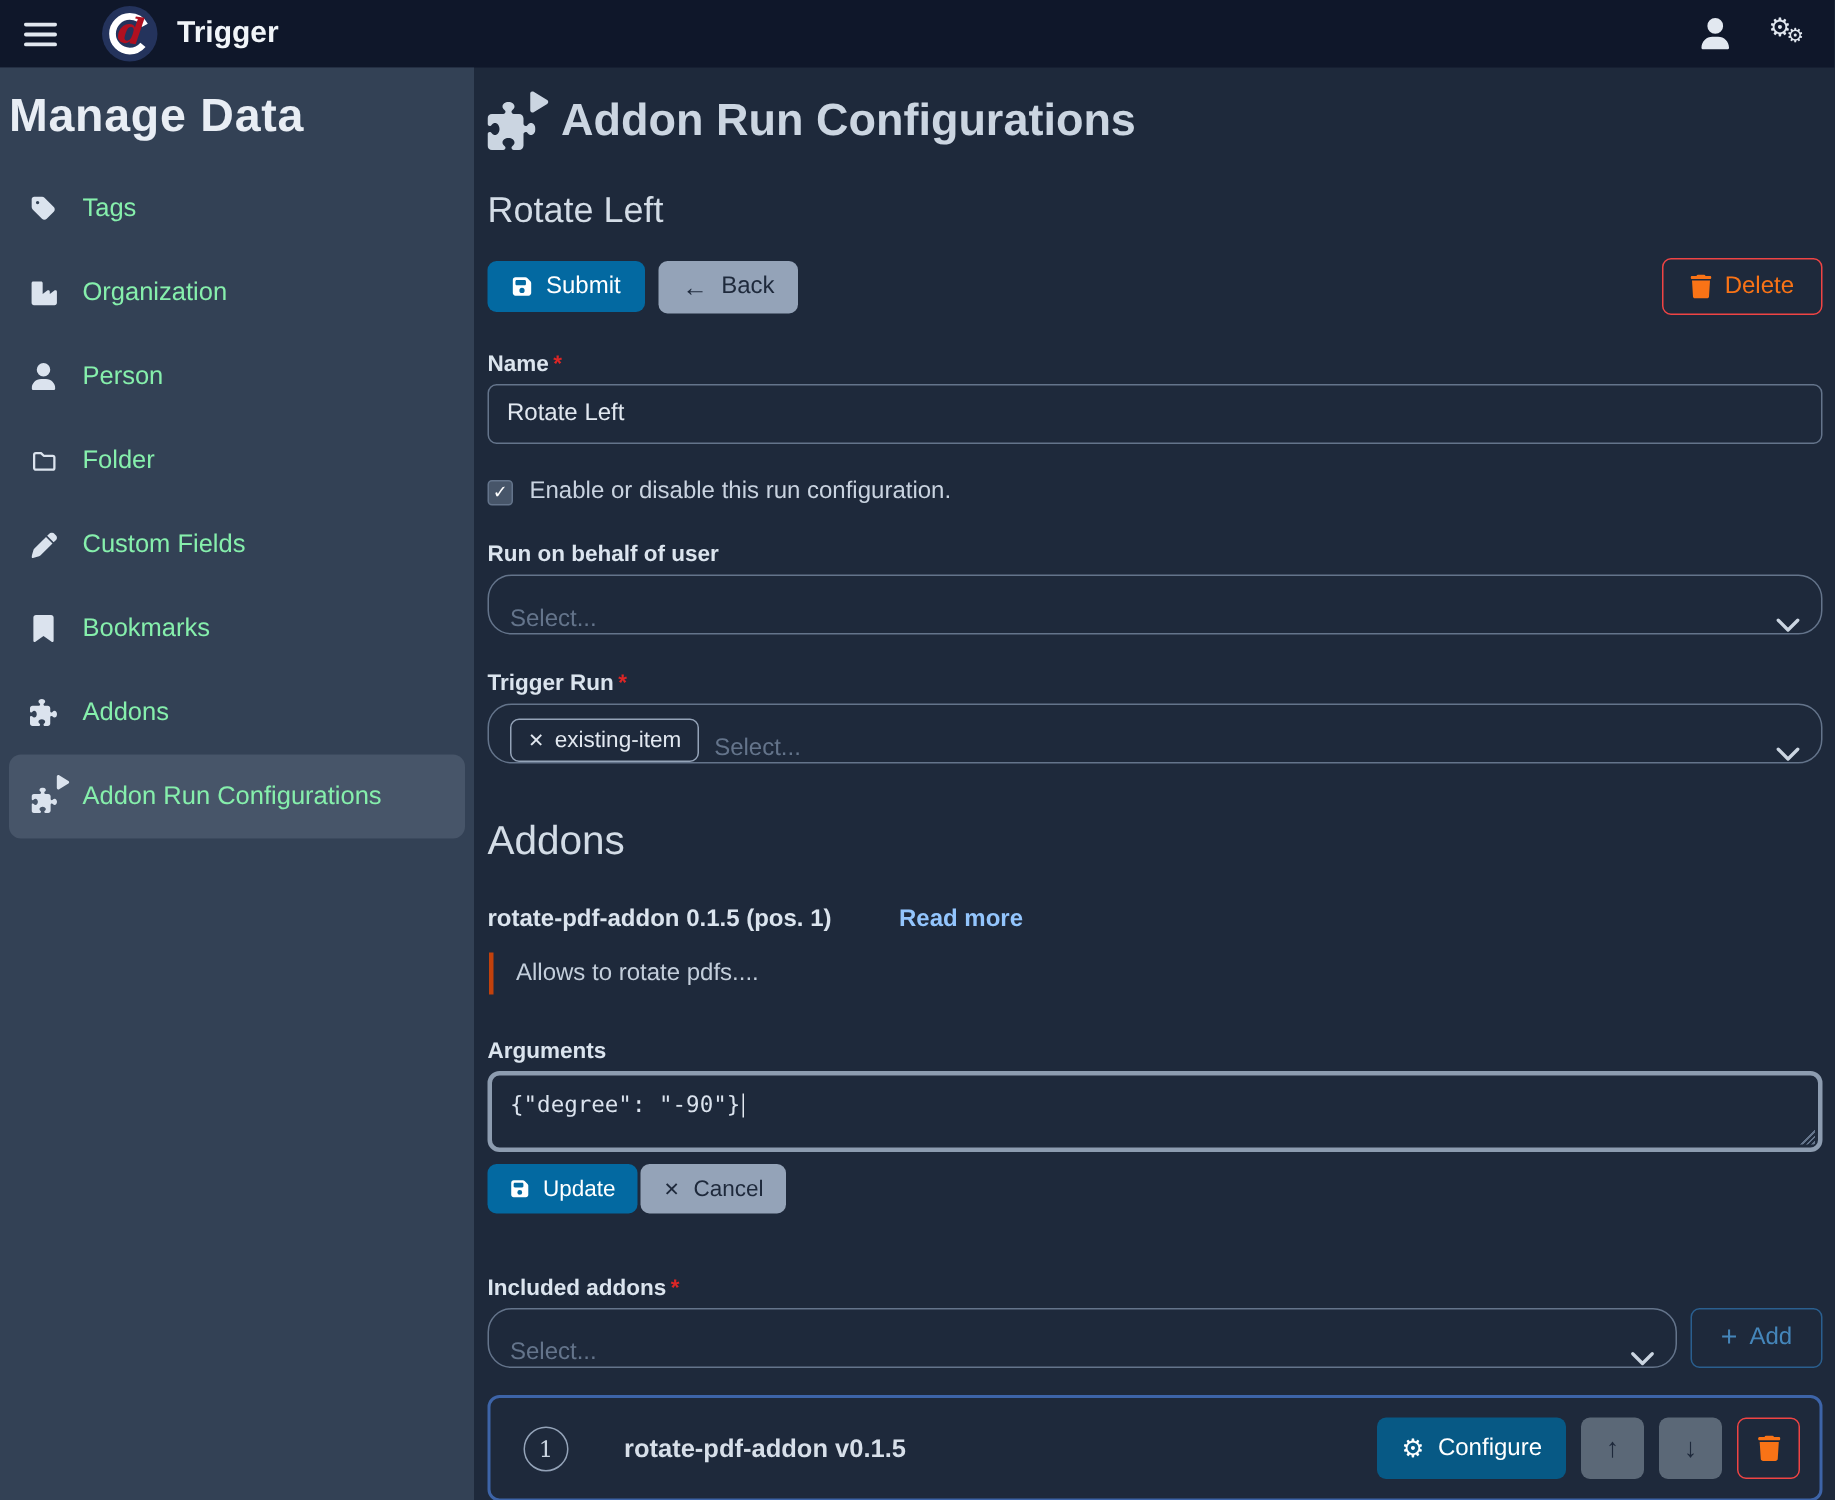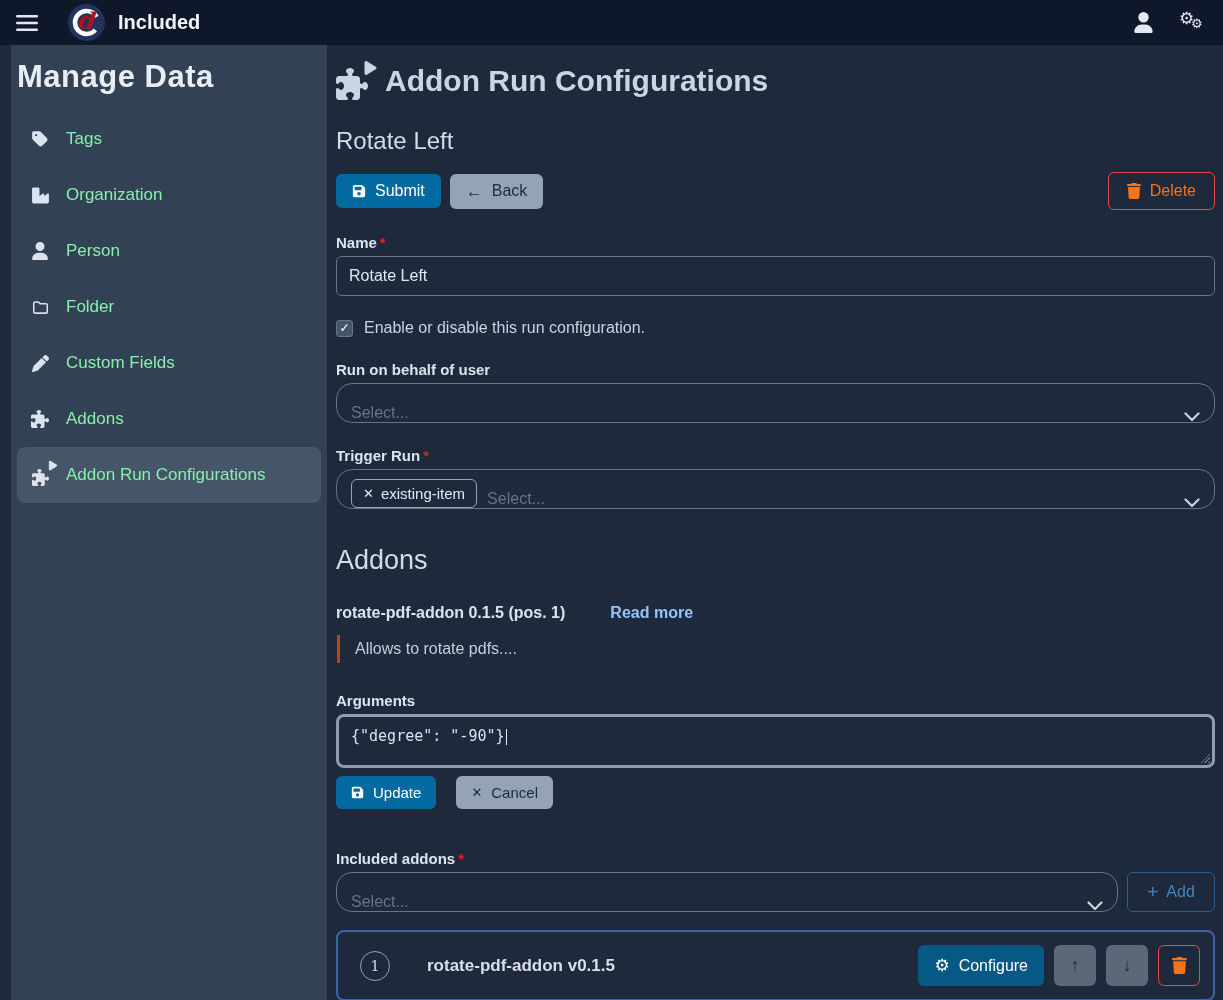--- a/index.html
+++ b/index.html
@@ -30,21 +30,21 @@
     font-style:italic; font-weight:bold; font-size:24px; color:#b01020;
     transform:translate(1px,-2px) rotate(8deg);
   }
   .brand { color:#f1f5f9; font-weight:bold; font-size:20px; margin-left:13px; }
   .nav-right { display:flex; align-items:center; gap:26px; }
   .gears { position:relative; width:28px; height:26px; color:#e2e8f0; cursor:pointer; }
   .gears .g1 { position:absolute; left:0; top:-2px; font-size:17px; }
   .gears .g2 { position:absolute; left:12px; top:6px; font-size:13px; }
 
   
-  .layout { display:flex; height:955px;padding-left:11px; }
+  .layout { display:flex; height:955px; }
 
   
   .sidebar { width:316px; flex:0 0 316px; background:#334155; padding:12px 0 0 0; }
   .sidebar-title {
     font-size:31px; font-weight:bold; color:#e8edf4;
     margin:2px 0 16px 6px; letter-spacing:0.5px;
   }
   .side-item {
     display:flex; align-items:center; gap:15px;
     height:56px; margin:0 6px; padding:0 12px;
@@ -128,21 +128,21 @@
     font-family:"DejaVu Sans Mono", monospace; font-size:15px; color:#dbe3ee;
     cursor:text;
   }
   .caret { display:inline-block; width:1px; height:16px; background:#e2e8f0; vertical-align:text-bottom; margin-left:1px; }
   .resize-handle {
     position:absolute; right:2px; bottom:2px; width:11px; height:11px;
     background:
       linear-gradient(135deg, transparent 0 55%, #64748b 55% 63%, transparent 63% 72%, #64748b 72% 80%, transparent 80% 88%, #64748b 88% 96%, transparent 96%);
     cursor:nwse-resize;
   }
-  .btn-row2 { display:flex; gap:20px; margin-top:8px; }
+  .btn-row2 { display:flex; gap:2px; margin-top:8px; }
   .btn-sm { padding:9px 15px; font-size:15px; }
 
   .included-row { display:flex; gap:9px; margin-top:5px; }
   .included-row .select { flex:1; }
   .btn-add {
     width:88px; height:40px; background:transparent;
     border:1px solid #2a5f8f; border-radius:6px; color:#4586ba;
     display:flex; align-items:center; justify-content:center; gap:8px;
     font-size:16px; cursor:pointer; font-family:inherit;
   }
@@ -183,21 +183,21 @@
           <rect y="6.7" width="22" height="2.6" rx="1.3"></rect>
           <rect y="13.4" width="22" height="2.6" rx="1.3"></rect>
       </svg>
     </button>
     <div class="logo">
       <svg class="ring" width="37" height="37" viewBox="0 0 37 37">
         <circle cx="18.5" cy="18.5" r="11.5" fill="none" stroke="#ffffff" stroke-width="4.5" stroke-dasharray="58 14" stroke-dashoffset="-8"></circle>
       </svg>
       <span class="d">d</span>
     </div>
-    <span class="brand">Included</span>
+    <span class="brand">Trigger</span>
   </div>
   <div class="nav-right">
     <span style="cursor:pointer;">
       <svg width="19" height="21" viewBox="0 0 448 512" fill="#e2e8f0">
         <path d="M224 256A128 128 0 1 0 224 0a128 128 0 1 0 0 256zm-45.7 48C79.8 304 0 383.8 0 482.3C0 498.7 13.3 512 29.7 512H418.3c16.4 0 29.7-13.3 29.7-29.7C448 383.8 368.2 304 269.7 304H178.3z"></path>
       </svg>
     </span>
     <span class="gears">
       <span class="g1">⚙</span>
       <span class="g2">⚙</span>
@@ -250,20 +250,28 @@
 
       <div class="side-item">
         <span class="sicon">
           <svg width="17" height="17" viewBox="0 0 512 512" fill="currentColor">
               <path d="M362.7 19.3L314.3 67.7 444.3 197.7l48.4-48.4c25-25 25-65.5 0-90.5L453.3 19.3c-25-25-65.5-25-90.5 0zm-71 71L58.6 323.5c-10.4 10.4-18 23.3-22.2 37.4L1 481.2C-1.5 489.7 .8 498.8 7 505s15.3 8.5 23.7 6L151.1 475.6c14.1-4.2 27-11.8 37.4-22.2L421.7 220.3 291.7 90.3z"></path>
             </svg>
         </span>
         <span>Custom Fields</span>
       </div>
 
+      <div class="side-item">
+        <span class="sicon">
+          <svg width="14" height="18" viewBox="0 0 384 512" fill="currentColor">
+              <path d="M0 48V487.7C0 501.1 10.9 512 24.3 512c5 0 9.9-1.5 14-4.4L192 400 345.7 507.6c4.1 2.9 9 4.4 14 4.4c13.4 0 24.3-10.9 24.3-24.3V48c0-26.5-21.5-48-48-48H48C21.5 0 0 21.5 0 48z"></path>
+            </svg>
+        </span>
+        <span>Bookmarks</span>
+      </div>
 
       <div class="side-item">
         <span class="sicon">
           <svg width="18" height="18" viewBox="0 0 512 512" fill="currentColor">
               <path d="M192 104.8c0-9.2-5.8-17.3-13.2-22.8C167.2 73.3 160 61.3 160 48c0-26.5 28.7-48 64-48s64 21.5 64 48c0 13.3-7.2 25.3-18.8 34c-7.4 5.5-13.2 13.6-13.2 22.8c0 12.8 10.4 23.2 23.2 23.2H336c26.5 0 48 21.5 48 48v56.8c0 12.8 10.4 23.2 23.2 23.2c9.2 0 17.3-5.8 22.8-13.2c8.7-11.6 20.7-18.8 34-18.8c26.5 0 48 28.7 48 64s-21.5 64-48 64c-13.3 0-25.3-7.2-34-18.8c-5.5-7.4-13.6-13.2-22.8-13.2c-12.8 0-23.2 10.4-23.2 23.2V464c0 26.5-21.5 48-48 48H279.2c-12.8 0-23.2-10.4-23.2-23.2c0-9.2 5.8-17.3 13.2-22.8c11.6-8.7 18.8-20.7 18.8-34c0-26.5-28.7-48-64-48s-64 21.5-64 48c0 13.3 7.2 25.3 18.8 34c7.4 5.5 13.2 13.6 13.2 22.8c0 12.8-10.4 23.2-23.2 23.2H48c-26.5 0-48-21.5-48-48V343.2C0 330.4 10.4 320 23.2 320c9.2 0 17.3 5.8 22.8 13.2C54.7 344.8 66.7 352 80 352c26.5 0 48-28.7 48-64s-21.5-64-48-64c-13.3 0-25.3 7.2-34 18.8C40.5 250.2 32.4 256 23.2 256C10.4 256 0 245.6 0 232.8V176c0-26.5 21.5-48 48-48H168.8c12.8 0 23.2-10.4 23.2-23.2z"></path>
             </svg>
         </span>
         <span>Addons</span>
       </div>
 

